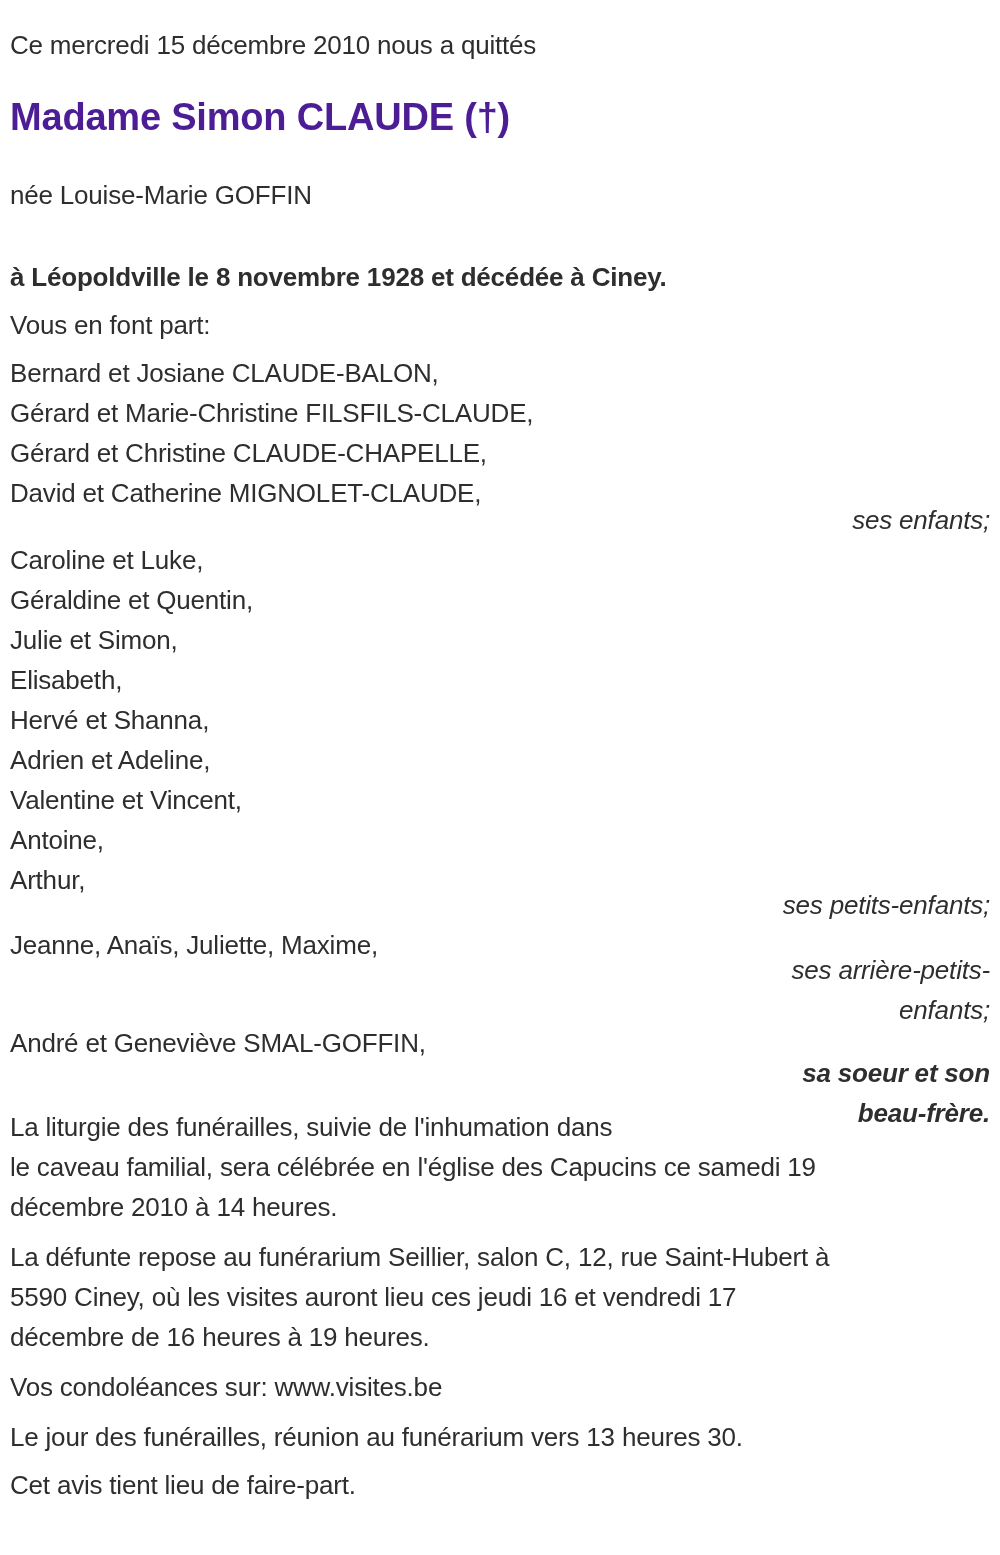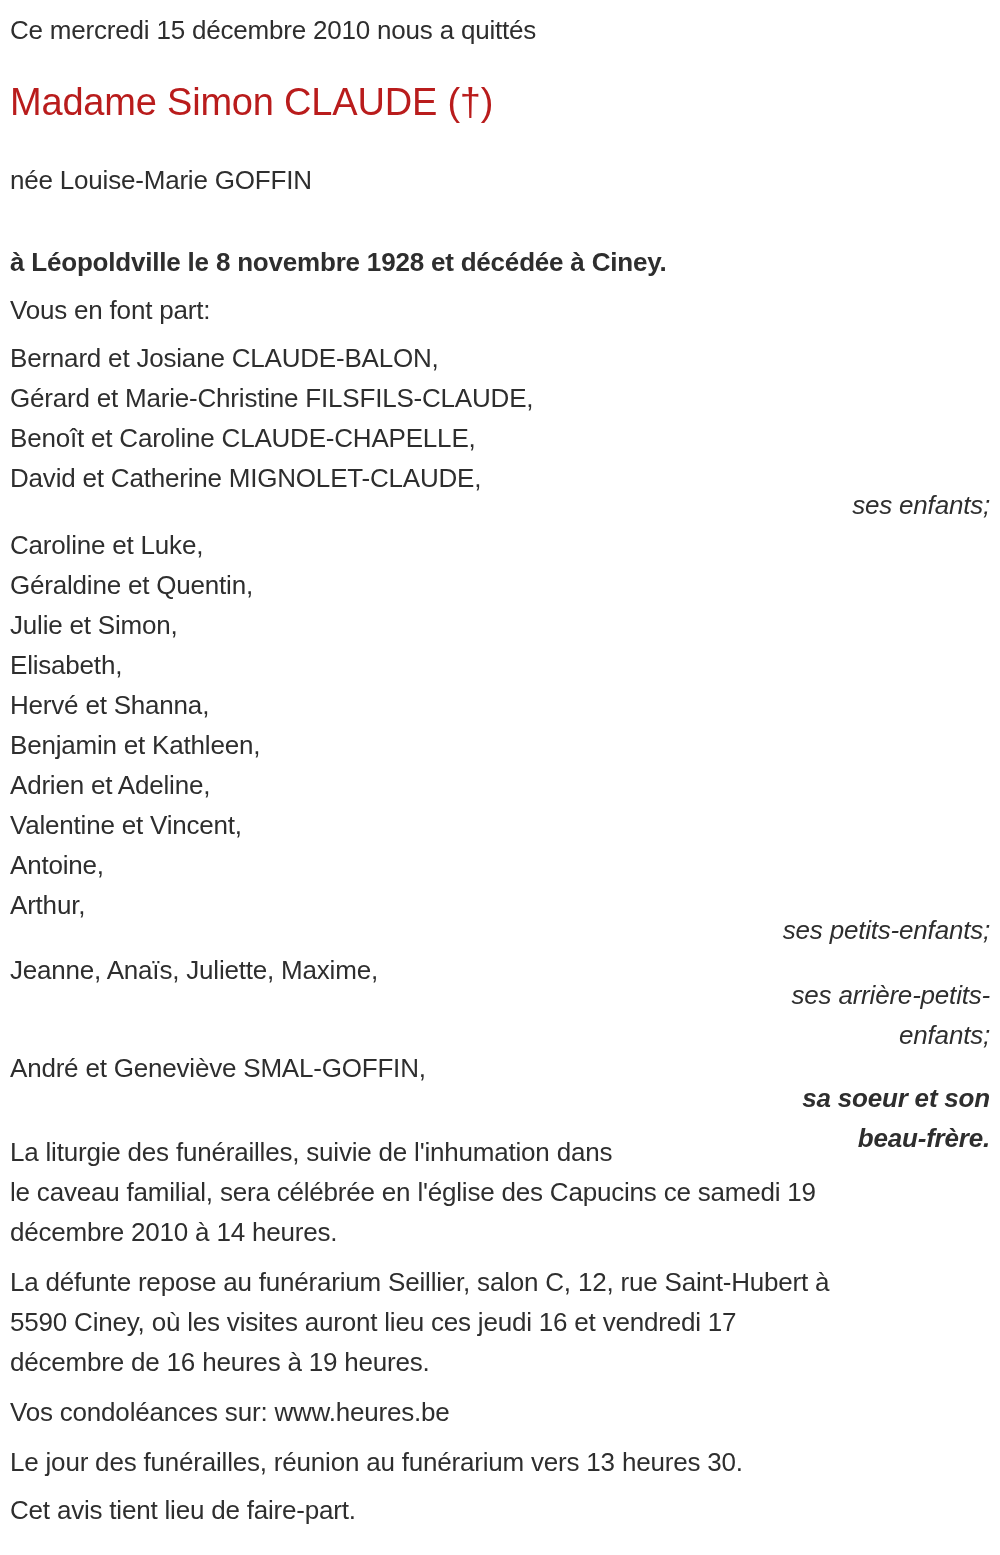--- a/index.html
+++ b/index.html
@@ -6,37 +6,37 @@
     margin: 0;
     padding: 0;
     background: #ffffff;
   }
   .page {
     position: relative;
     width: 1000px;
     height: 1555px;
     margin: 0 auto;
     background: #ffffff;
-    padding: 10px 10px 0 10px;
+    padding: 25px 10px 0 10px;
     box-sizing: border-box;
     font-family: "Liberation Sans", "DejaVu Sans", sans-serif;
     color: #2e2e2e;
     overflow: hidden;
   }
   .line {
     font-size: 26px;
     line-height: 40px;
     letter-spacing: -0.2px;
     white-space: nowrap;
   }
   .title {
     font-size: 38px;
     line-height: 48px;
-    font-weight: 400;
-    color: #b91c1c;
+    font-weight: 700;
+    color: #4c1d95;
     margin: 28px 0 34px 0;
     letter-spacing: -0.2px;
     white-space: nowrap;
   }
   .right-label {
     text-align: right;
     font-style: italic;
   }
   .mt20  { margin-top: 20px; }
   .mt42  { margin-top: 42px; font-weight: bold; }
@@ -59,33 +59,32 @@
 
   <div class="line mt20">née Louise-Marie GOFFIN</div>
 
   <div class="line mt42">à Léopoldville le 8 novembre 1928 et décédée à Ciney.</div>
 
   <div class="line mt8">Vous en font part:</div>
 
   <div class="mt8">
     <div class="line">Bernard et Josiane CLAUDE-BALON,</div>
     <div class="line">Gérard et Marie-Christine FILSFILS-CLAUDE,</div>
-    <div class="line">Benoît et Caroline CLAUDE-CHAPELLE,</div>
+    <div class="line">Gérard et Christine CLAUDE-CHAPELLE,</div>
     <div class="line">David et Catherine MIGNOLET-CLAUDE,</div>
   </div>
 
   <div class="line right-label mtn13">ses enfants;</div>
 
   <div>
     <div class="line">Caroline et Luke,</div>
     <div class="line">Géraldine et Quentin,</div>
     <div class="line">Julie et Simon,</div>
     <div class="line">Elisabeth,</div>
     <div class="line">Hervé et Shanna,</div>
-    <div class="line">Benjamin et Kathleen,</div>
     <div class="line">Adrien et Adeline,</div>
     <div class="line">Valentine et Vincent,</div>
     <div class="line">Antoine,</div>
     <div class="line">Arthur,</div>
   </div>
 
   <div class="line right-label mtn15">ses petits-enfants;</div>
 
   <div class="line">Jeanne, Anaïs, Juliette, Maxime,</div>
 
@@ -107,20 +106,20 @@
     <div class="line">décembre 2010 à 14 heures.</div>
   </div>
 
   <div class="mt10">
     <div class="line">La défunte repose au funérarium Seillier, salon C, 12, rue Saint-Hubert à</div>
     <div class="line">5590 Ciney, où les visites auront lieu ces jeudi 16 et vendredi 17</div>
     <div class="line">décembre de 16 heures à 19 heures.</div>
   </div>
 
   <div class="line mt10">
-    <span>Vos condoléances sur: </span><span>www.heures.be</span>
+    <span>Vos condoléances sur: </span><span>www.visites.be</span>
   </div>
 
   <div class="line mt10">Le jour des funérailles, réunion au funérarium vers 13 heures 30.</div>
 
   <div class="line mt8">Cet avis tient lieu de faire-part.</div>
 
 </div>
 
 </body></html>

